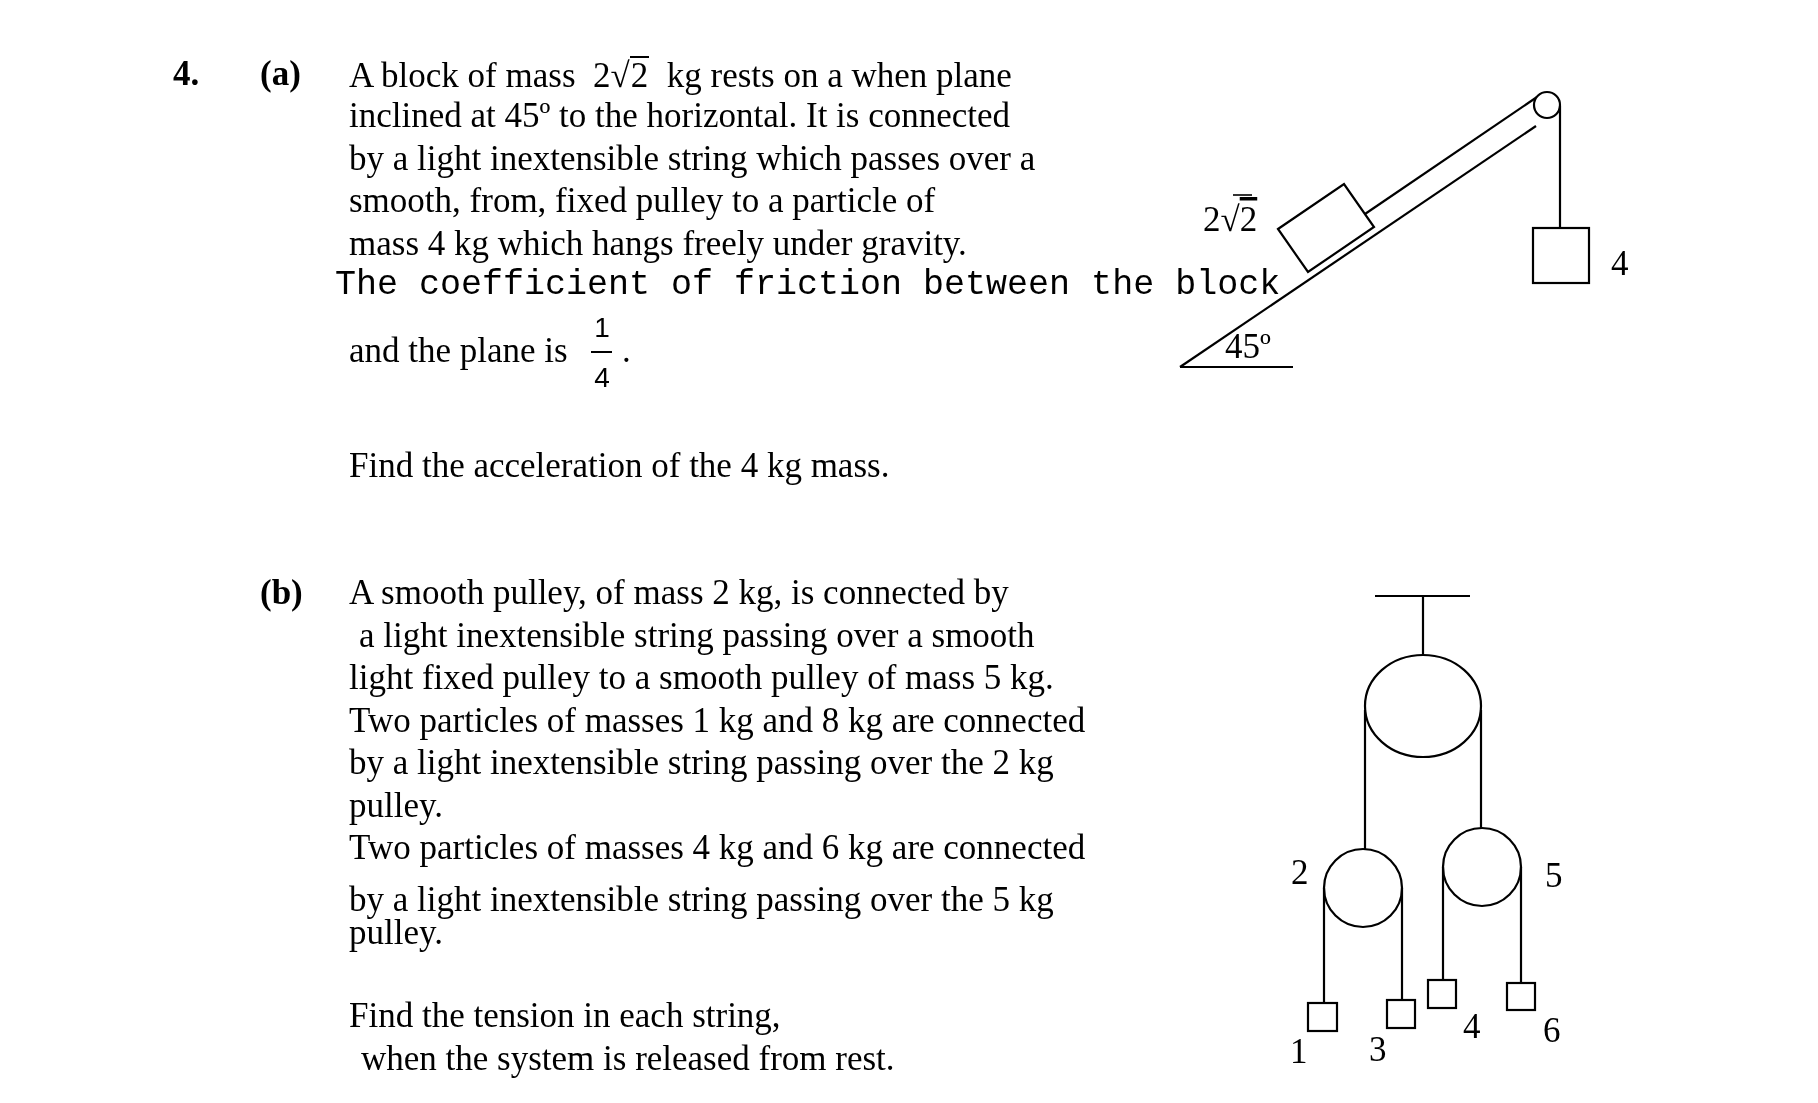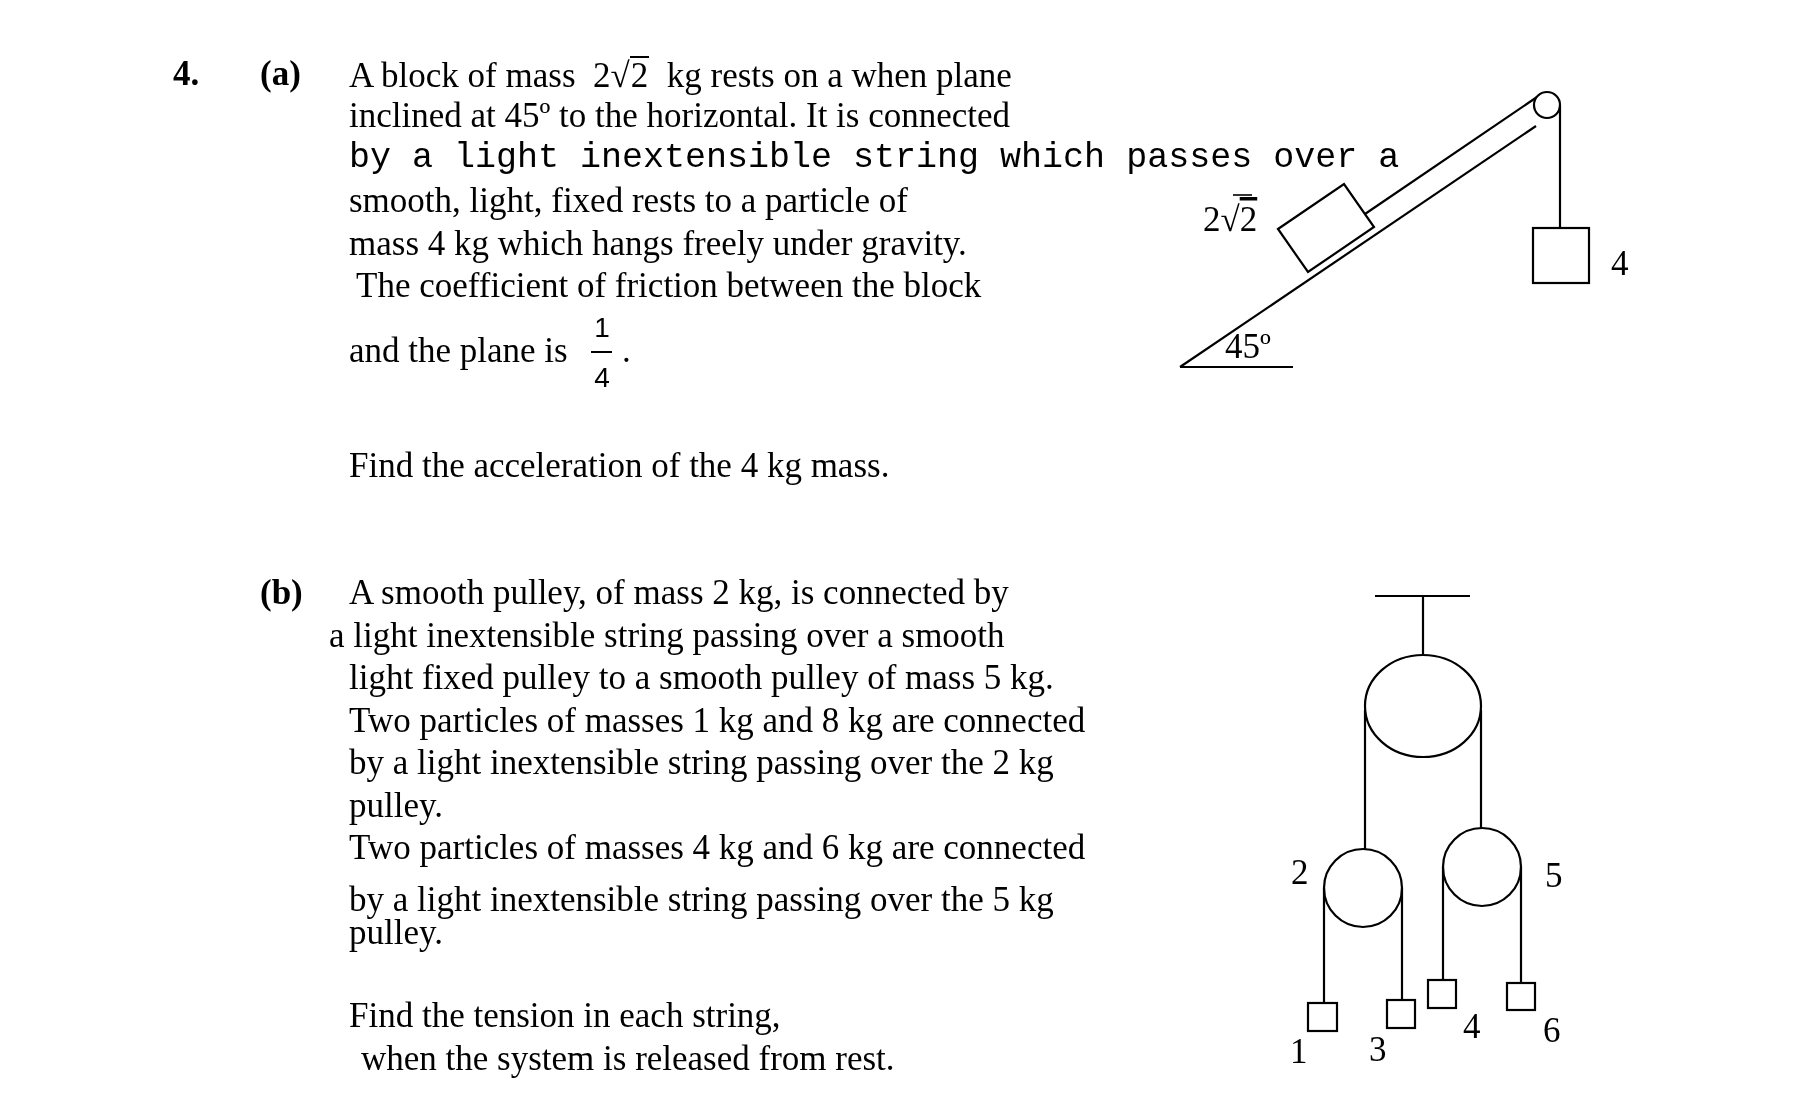--- a/index.html
+++ b/index.html
@@ -19,36 +19,36 @@
 
 <div class="t bold" style="left:173px; top:56px;">4.</div>
 <div class="t bold" style="left:260px; top:56px;">(a)</div>
 
 <div class="t" style="left:349px; top:56px;">
   <span>A block of mass</span>&nbsp;
   <span><span>2</span><span>√</span><span class="sqrt"><span class="rad">2</span></span></span>&nbsp;
   <span>kg rests on a when plane</span>
 </div>
 <div class="t" style="left:349px; top:98px;">inclined at 45º to the horizontal.  It is connected</div>
-<div class="t" style="left:349px; top:141px;font-family:Liberation Mono, monospace;">by a light inextensible string which passes over a</div>
-<div class="t" style="left:349px; top:183px;">smooth, light, fixed rests to a particle of</div>
+<div class="t" style="left:349px; top:141px;">by a light inextensible string which passes over a</div>
+<div class="t" style="left:349px; top:183px;">smooth, from, fixed pulley to a particle of</div>
 <div class="t" style="left:349px; top:226px;">mass 4 kg which hangs freely under gravity.</div>
-<div class="t" style="left:356px; top:268px;">The coefficient of friction between the block</div>
+<div class="t" style="left:335px; top:268px;font-family:Liberation Mono, monospace;">The coefficient of friction between the block</div>
 
 <div class="t" style="left:349px; top:333px;">and the plane is</div>
 <div class="frac" style="left:590px; top:312px;">1</div>
 <div class="fracbar" style="left:591px; top:351px; width:21px;"></div>
 <div class="frac" style="left:590px; top:362px;">4</div>
 <div class="t" style="left:622px; top:333px;">.</div>
 
 <div class="t" style="left:349px; top:448px;">Find the acceleration of the 4 kg mass.</div>
 
 <div class="t bold" style="left:260px; top:575px;">(b)</div>
 <div class="t" style="left:349px; top:575px;text-align:right;">A smooth pulley, of mass 2 kg, is connected by</div>
-<div class="t" style="left:329px; top:618px;">a light inextensible string passing over a smooth</div>
+<div class="t" style="left:359px; top:618px;">a light inextensible string passing over a smooth</div>
 <div class="t" style="left:349px; top:660px;">light fixed pulley to a smooth pulley of mass 5 kg.</div>
 <div class="t" style="left:349px; top:703px;">Two particles of masses 1 kg and 8 kg are connected</div>
 <div class="t" style="left:349px; top:745px;">by a light inextensible string passing over the 2 kg</div>
 <div class="t" style="left:349px; top:788px;">pulley.</div>
 <div class="t" style="left:349px; top:830px;">Two particles of masses 4 kg and 6 kg are connected</div>
 <div class="t" style="left:349px; top:873px;margin-top:9px;">by a light inextensible string passing over the 5 kg</div>
 <div class="t" style="left:349px; top:915px;">pulley.</div>
 
 <div class="t" style="left:349px; top:998px;">Find the tension in each string,</div>
 <div class="t" style="left:349px; top:1041px;margin-left:12px;">when the system is released from rest.</div>

